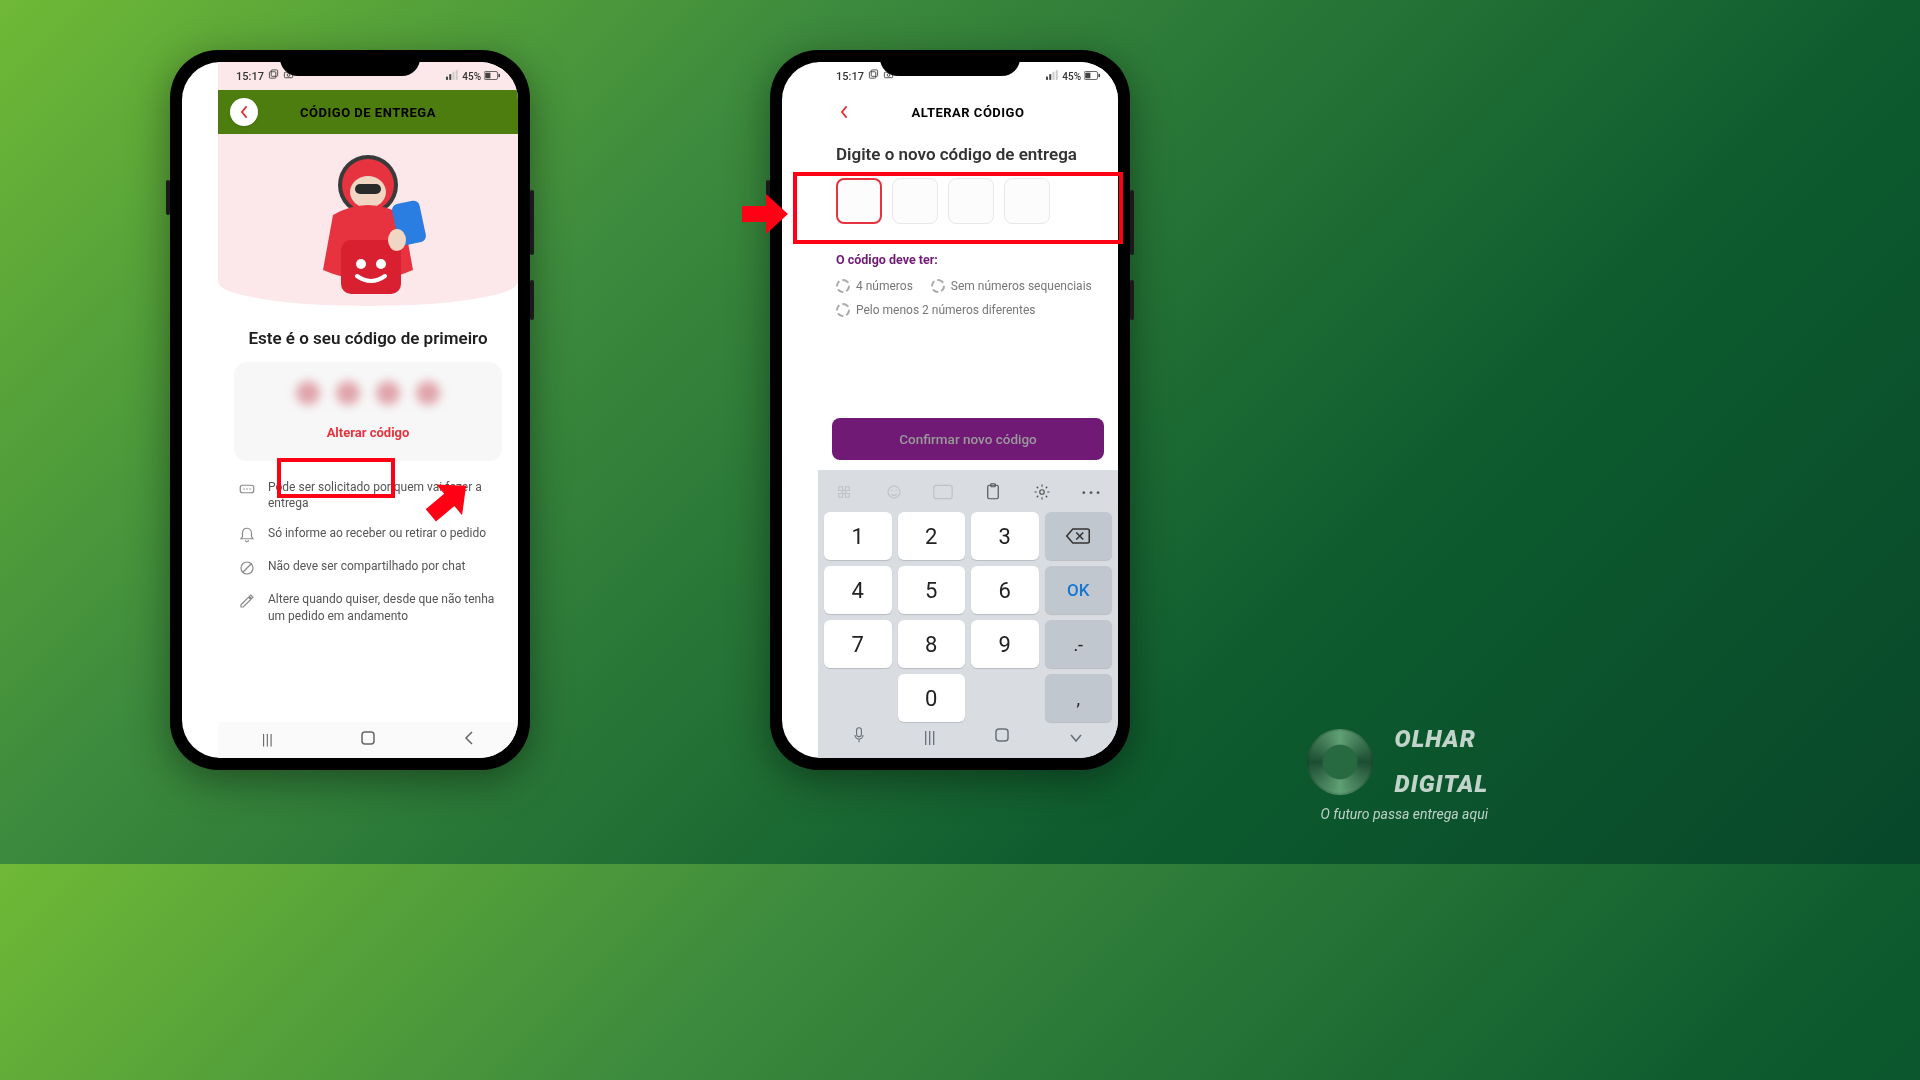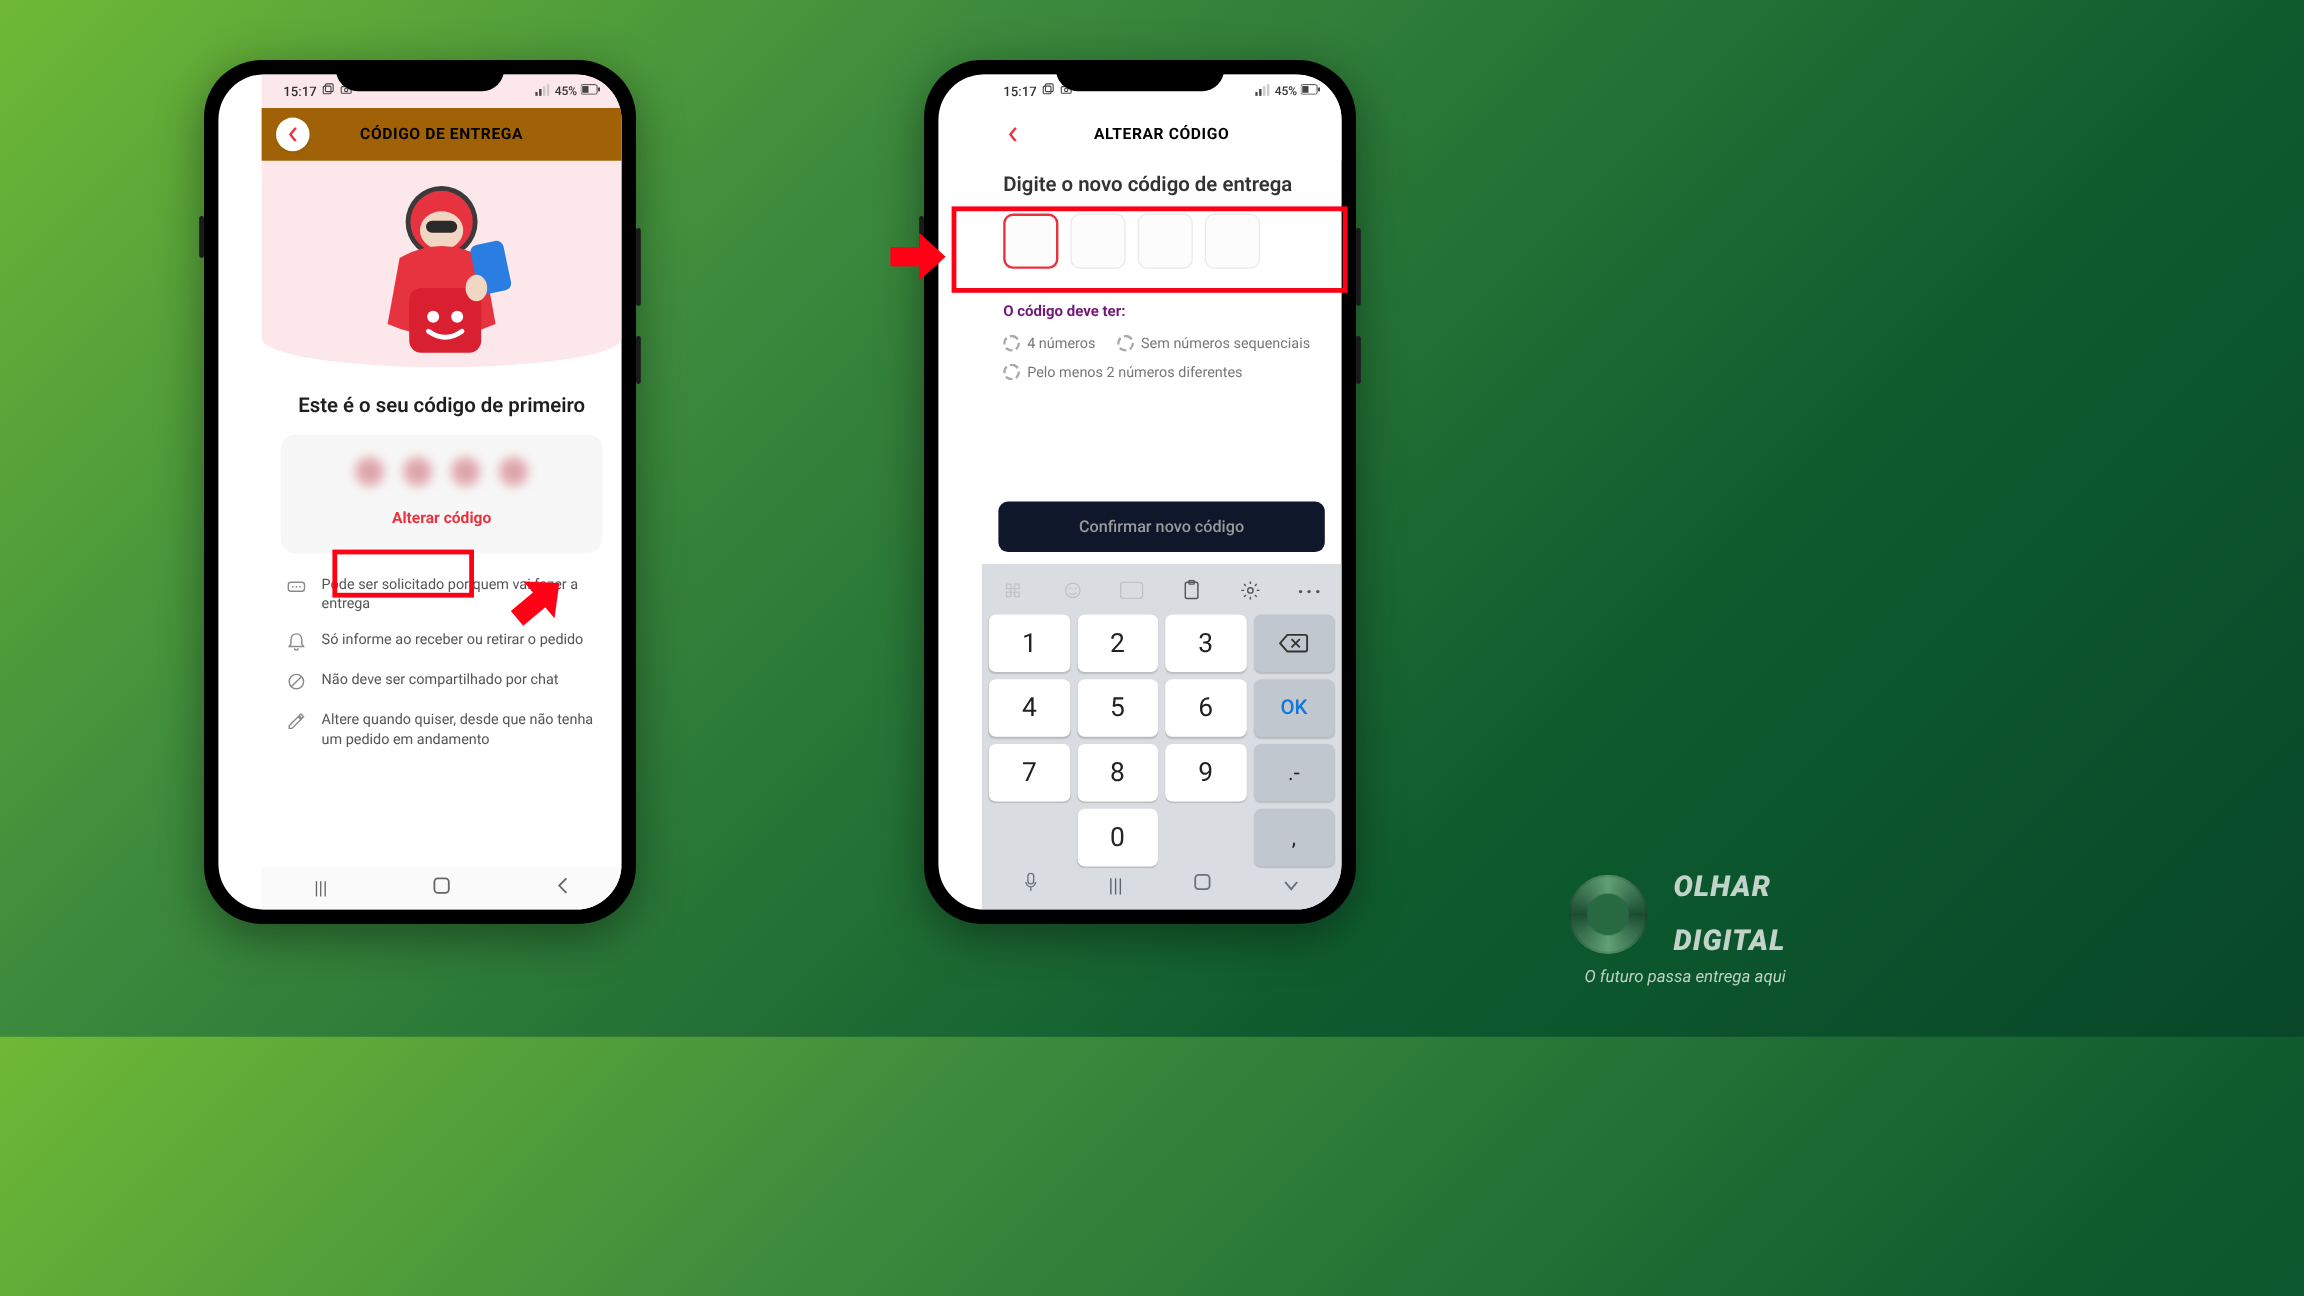--- a/index.html
+++ b/index.html
@@ -73,21 +73,21 @@
     height: 44px;
     display: flex;
     align-items: center;
     justify-content: center;
     position: relative;
     font-size: 13px;
     font-weight: 700;
     letter-spacing: 0.5px;
     background: #fff;
   }
-  .phone1 .app-header { background: #a16207; }
+  .phone1 .app-header { background: #4d7c0f; }
   .back-btn {
     position: absolute;
     left: 12px;
     top: 50%;
     transform: translateY(-50%);
     width: 28px;
     height: 28px;
     border-radius: 50%;
     background: #fff;
     display: flex;
@@ -259,21 +259,21 @@
     color: #777;
   }
   .rule-icon {
     width: 14px;
     height: 14px;
     border: 2px dashed #aaa;
     border-radius: 50%;
   }
   .confirm-btn {
     margin: auto 14px 10px;
-    background: #0f172a;
+    background: #701a75;
     color: #9a9a9a;
     text-align: center;
     padding: 13px;
     border-radius: 8px;
     font-size: 13.5px;
     font-weight: 500;
   }
   
   .kb {
     background: #d9dde1;

